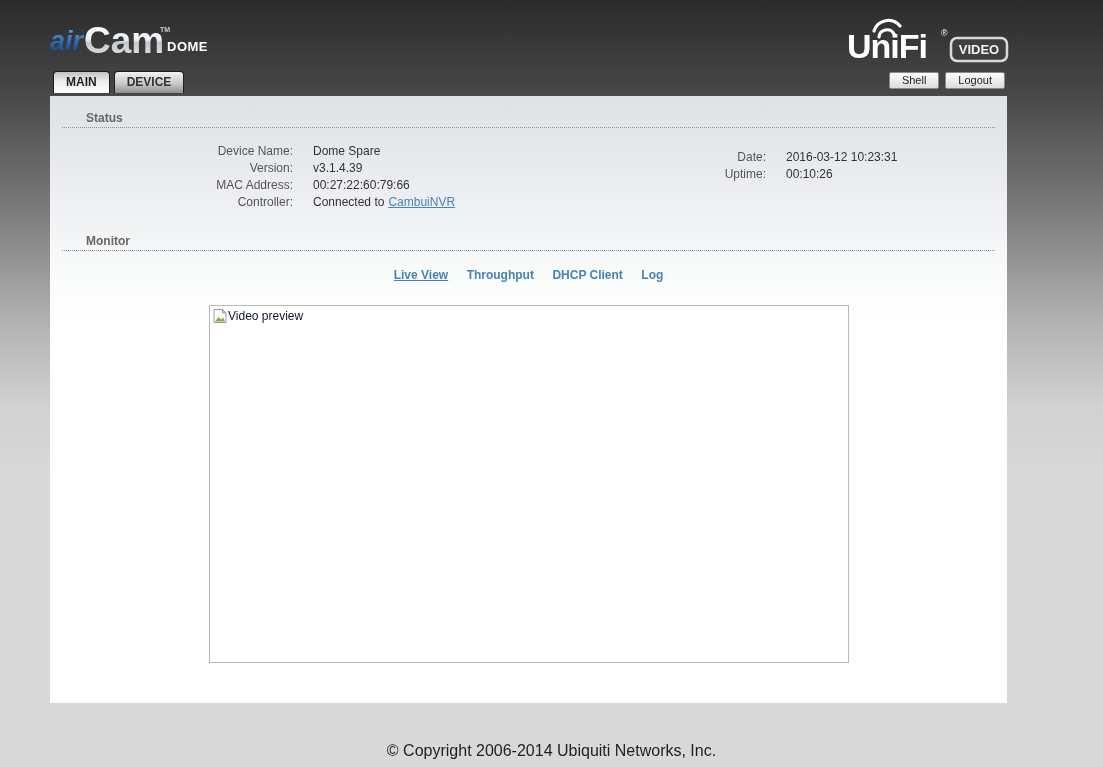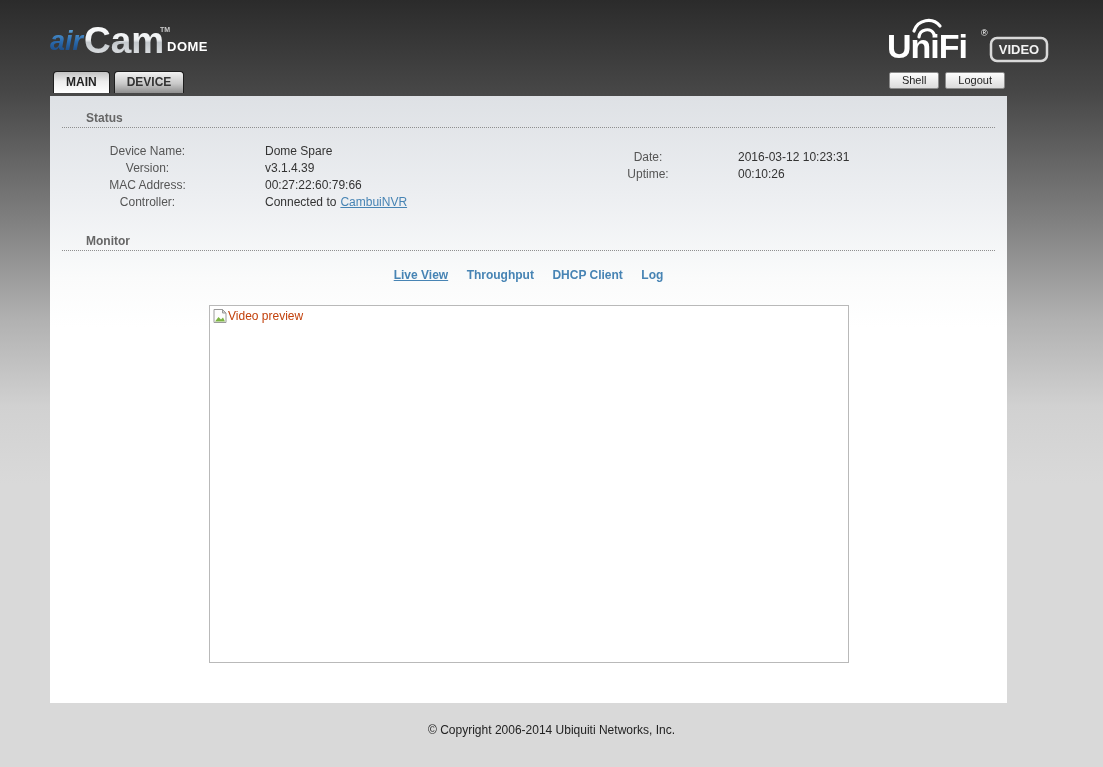--- a/index.html
+++ b/index.html
@@ -5,21 +5,21 @@
   * { box-sizing: border-box; }
   html,body { margin:0; padding:0; }
   body {
     width:1103px; height:767px; position:relative; overflow:hidden;
     font-family:"Liberation Sans", sans-serif;
     background:linear-gradient(180deg,#2b2b2b 0%,#474747 12%,#7d7d7d 28%,#b2b2b2 42%,#d1d1d1 53%,#d9d9d9 63%,#d9d9d9 100%);
   }
 
   
   .aircam-logo { position:absolute; left:48px; top:12px; }
-  .unifi-logo  { position:absolute; left:845px; top:14px;margin-left:40px; }
+  .unifi-logo  { position:absolute; left:845px; top:14px; }
 
   
   .top-buttons { position:absolute; top:72px; right:98px; display:flex; gap:6px; }
   .tool-btn {
     font-family:"Liberation Sans",sans-serif; font-size:11px; color:#222;
     background:linear-gradient(180deg,#fdfdfd,#dcdcdc);
     border:1px solid #8a8a8a; border-radius:2px;
     padding:1px 12px; height:17px; line-height:13px; cursor:pointer;
   }
 
@@ -49,46 +49,46 @@
   }
   .heading-status  { top:15px; }
   .rule-status     { top:31px; }
   .heading-monitor { top:138px; }
   .rule-monitor    { top:154px; }
 
   
   .rows-left  { position:absolute; left:0;    top:47px; }
   .rows-right { position:absolute; left:528px; top:53px; }
   .row { display:flex; line-height:17px; font-size:12px; }
-  .row .lbl { width:195px; text-align:center; color:#555; }
+  .row .lbl { width:195px; text-align:right; color:#555;margin-left:48px; }
   .rows-right .row .lbl { width:140px; }
   .row .val { margin-left:20px; color:#333; }
   .row .val .pre-link { margin-right:4px; }
   a.ctl-link { color:#4784b4; text-decoration:underline; cursor:pointer; }
 
   
   .monitor-links { position:absolute; left:0; right:0; top:169px; text-align:center; }
   .monitor-links a {
     font-size:12px; font-weight:bold; color:#4784b4; margin:0 7px;
     text-decoration:none; cursor:pointer;
   }
   .monitor-links a.active { text-decoration:underline; }
 
   
   .video-box {
     position:absolute; left:159px; top:209px; width:640px; height:358px;
     background:#ffffff; border:1px solid #b9b9b9; padding:2px;
   }
   .video-box .broken-wrap { display:flex; align-items:flex-start; }
-  .video-box .alt-text { font-size:12px; color:#c2410c; line-height:16px; }
+  .video-box .alt-text { font-size:12px; color:#0f172a; line-height:16px; }
 
   
   .footer {
-    position:absolute; left:0; right:0; top:723px;
-    text-align:center; font-size:12px; color:#222;
+    position:absolute; left:0; right:0; top:742px;
+    text-align:center; font-size:16px; color:#222;
   }
 </style>
 </head>
 <body>
 
 <div class="aircam-logo">
   <svg width="210" height="52" viewBox="0 0 210 52">
     <defs>
       <linearGradient id="blueGrad" x1="0" y1="0" x2="0" y2="1">
         <stop offset="0" stop-color="#6aaede"></stop>

